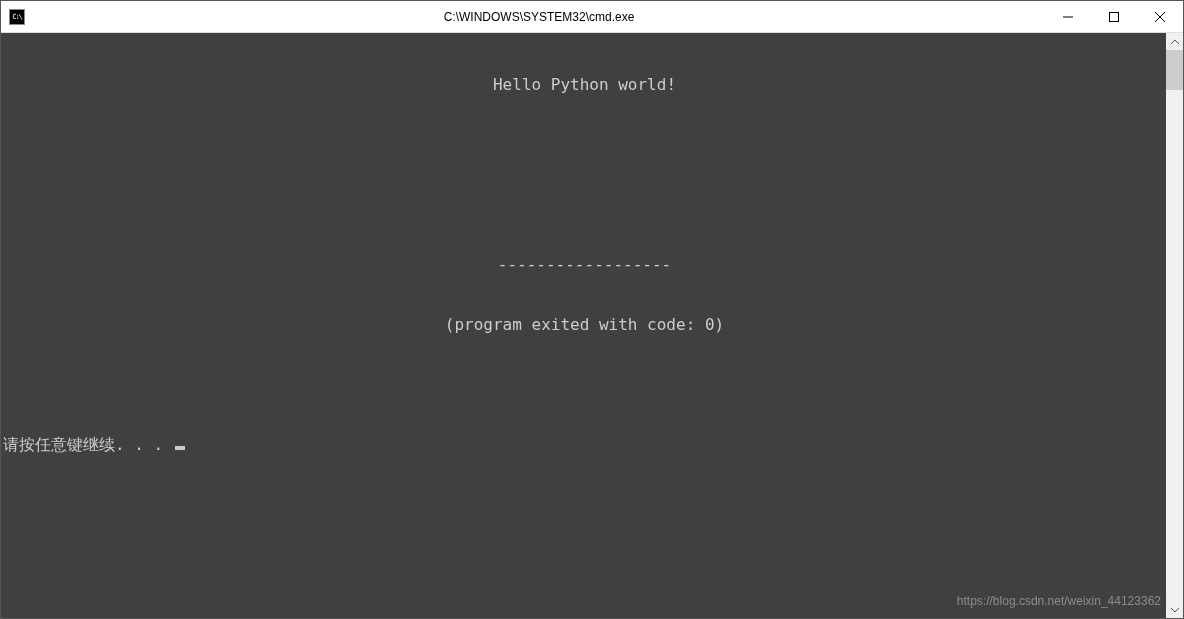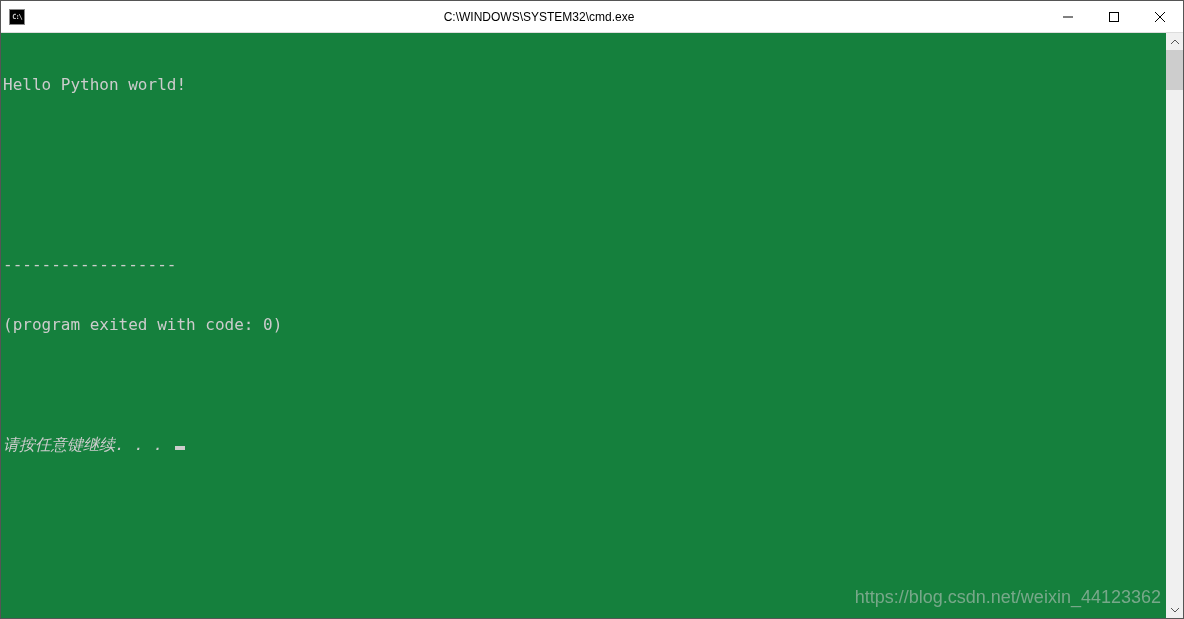--- a/index.html
+++ b/index.html
@@ -75,29 +75,30 @@
       height: 10px;
     }
     .body-area {
       flex: 1;
       display: flex;
       background: #000;
       position: relative;
     }
     .terminal {
       flex: 1;
-      background: #15803d;
+      background: #404040;
       color: #cccccc;
       font-family: "NSimSun", "SimSun", "Consolas", monospace;
       font-size: 16px;
       line-height: 20px;
       padding: 2px 0 0 2px;
       white-space: pre;
       overflow: hidden;
       position: relative;
+      text-align: center;
     }
     .term-line {
       min-height: 20px;
     }
     .cursor {
       display: inline-block;
       width: 10px;
       height: 4px;
       background: #cccccc;
       vertical-align: bottom;
@@ -133,29 +134,28 @@
       right: 0;
       height: 40px;
       background: #cdcdcd;
       cursor: pointer;
     }
     .watermark {
       position: absolute;
       bottom: 10px;
       right: 22px;
       color: rgba(200, 200, 200, 0.55);
-      font-size: 18px;
+      font-size: 12px;
       font-family: Arial, sans-serif;
       pointer-events: none;
       margin-top: 17px;
     }
     .prompt-row {
       display: flex;
       align-items: baseline;
-      font-style: italic;
     }
   </style>
 </head>
 <body>
 
 <div class="window">
   <div class="titlebar">
     <div class="app-icon">
       <span class="app-icon-inner">C:\</span>
     </div>

